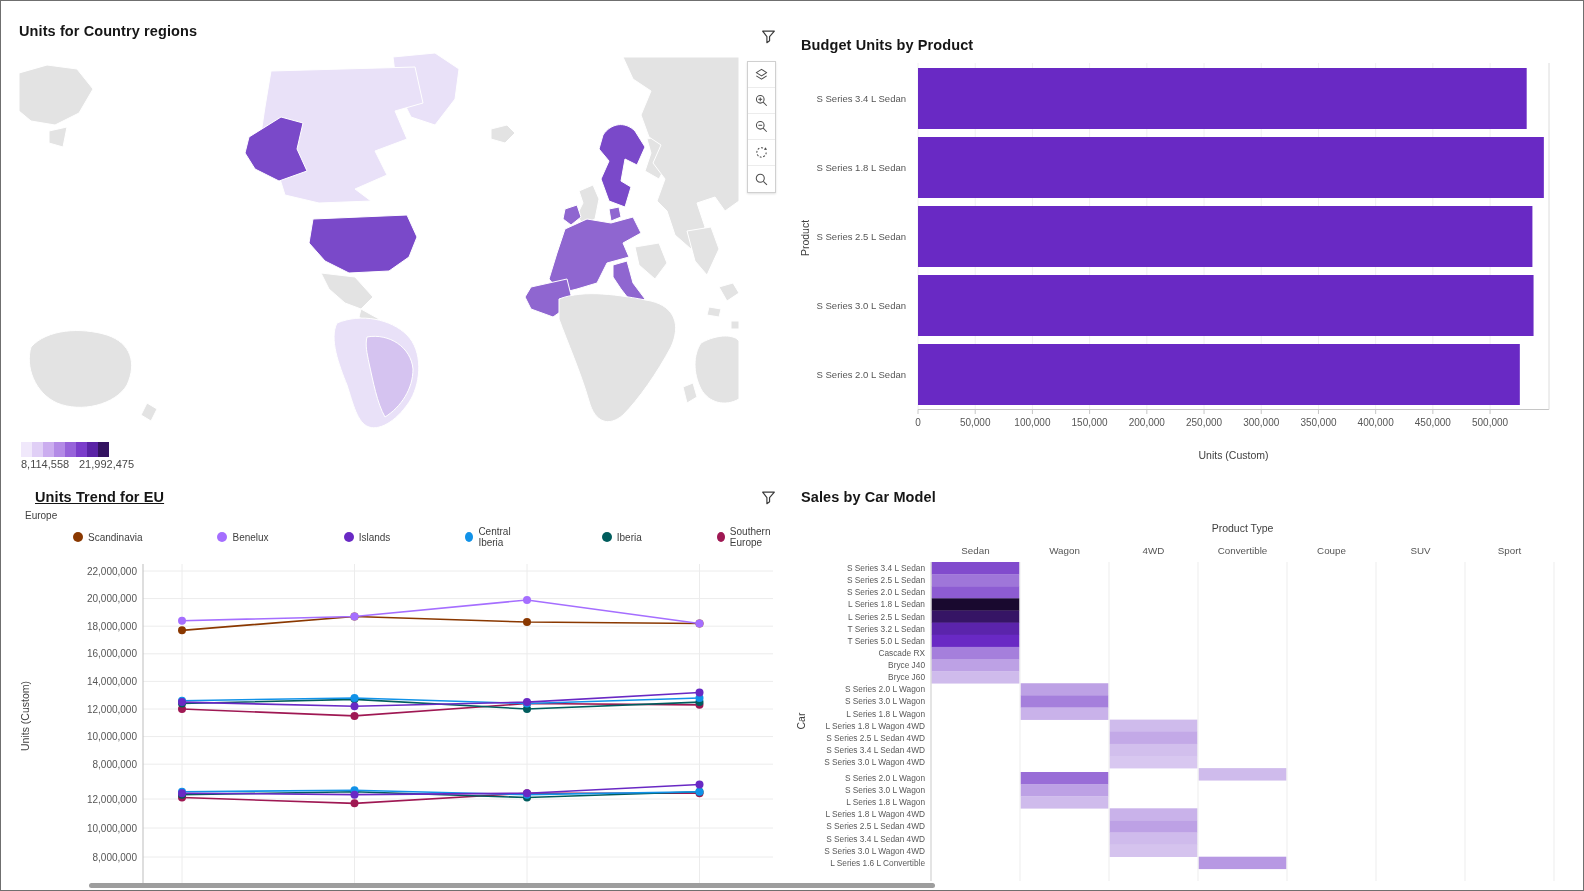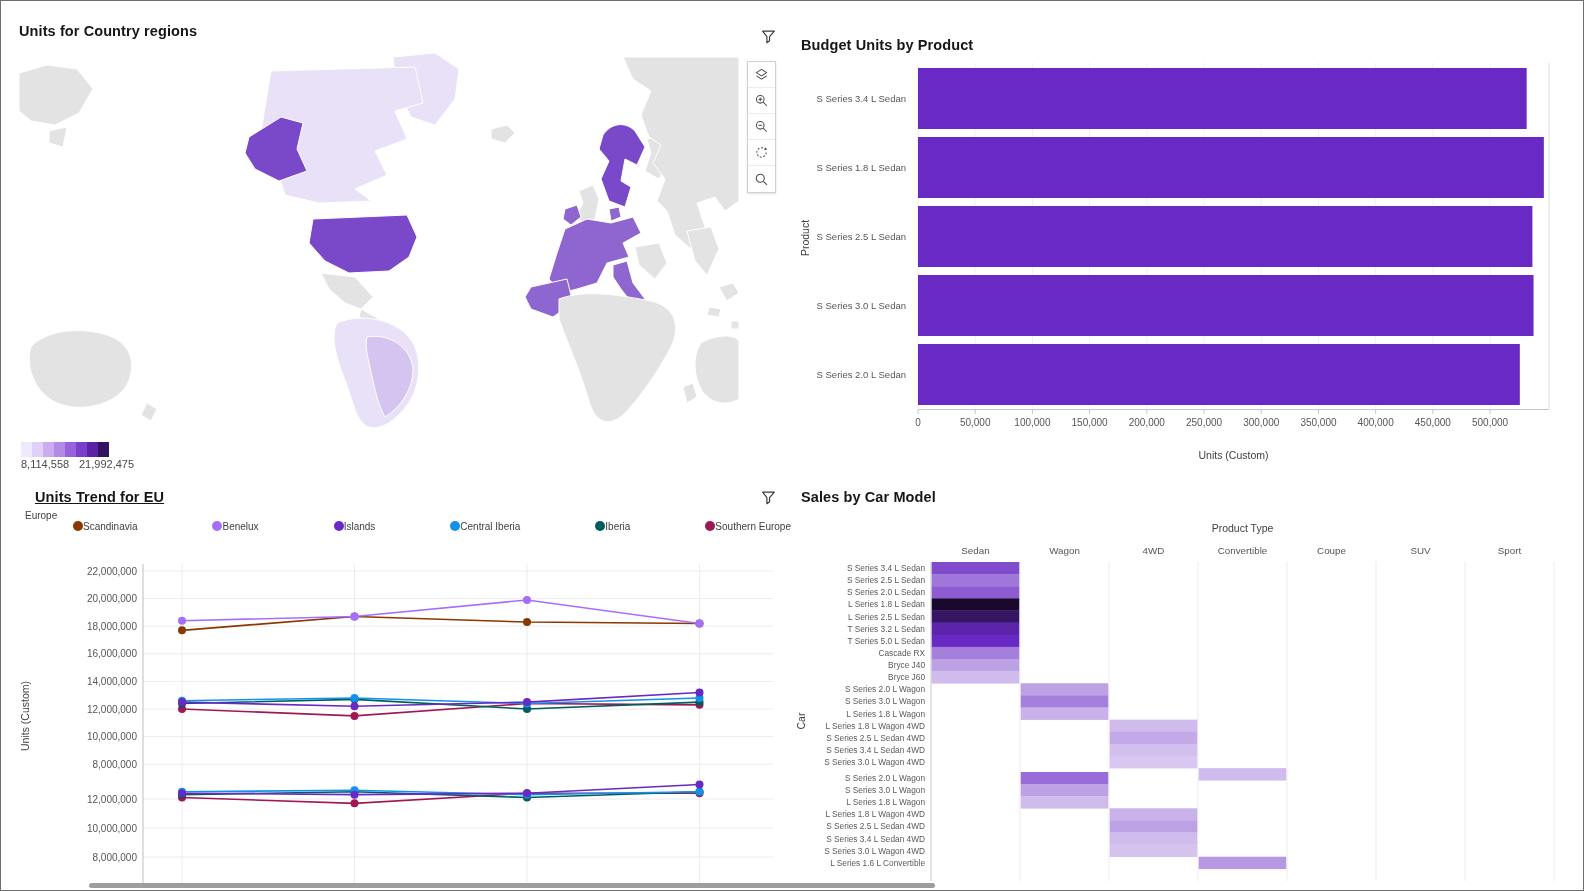--- a/index.html
+++ b/index.html
@@ -15,23 +15,23 @@
   .map-toolbar .tbtn{width:27px;height:26px;display:flex;align-items:center;justify-content:center;box-sizing:border-box;border-bottom:1px solid #ececec;cursor:pointer;}
   .map-toolbar .tbtn:last-child{border-bottom:none;}
   .map-legend{position:absolute;left:20px;top:441px;width:140px;}
   .swatches{display:flex;height:15px;width:88px;}
   .swatches span{flex:1;}
   .legend-labels{position:relative;width:140px;height:10px;font-size:11px;color:#4a4a4a;}
   .legend-labels .minl{position:absolute;left:0;top:1px;}
   .legend-labels .maxl{position:absolute;left:58px;top:1px;}
   
   .line-legend{position:absolute;left:24px;top:31px;}
-  .line-legend .lg-title{font-size:10px;color:#3f3f3f;}
+  .line-legend .lg-title{font-size:10px;color:#3f3f3f;margin-bottom:5px;}
   .lg-items{display:flex;gap:27px;align-items:center;}
-  .lg-item{display:flex;align-items:flex-start;cursor:pointer;padding-left:48px;}
+  .lg-item{display:flex;align-items:center;gap:5px;cursor:pointer;padding-left:48px;}
   .lg-item .dot{width:10px;height:10px;border-radius:50%;display:inline-block;}
   .lg-item .lbl{font-size:10px;color:#3f3f3f;}
   .hthumb{position:absolute;left:88px;bottom:2px;width:846px;height:5px;background:#9d9d9d;border-radius:3px;}
 </style>
 </head>
 <body>
 
 <div class="page">
 
   <section class="panel" style="left:0;top:0;width:790px;height:478px;">

